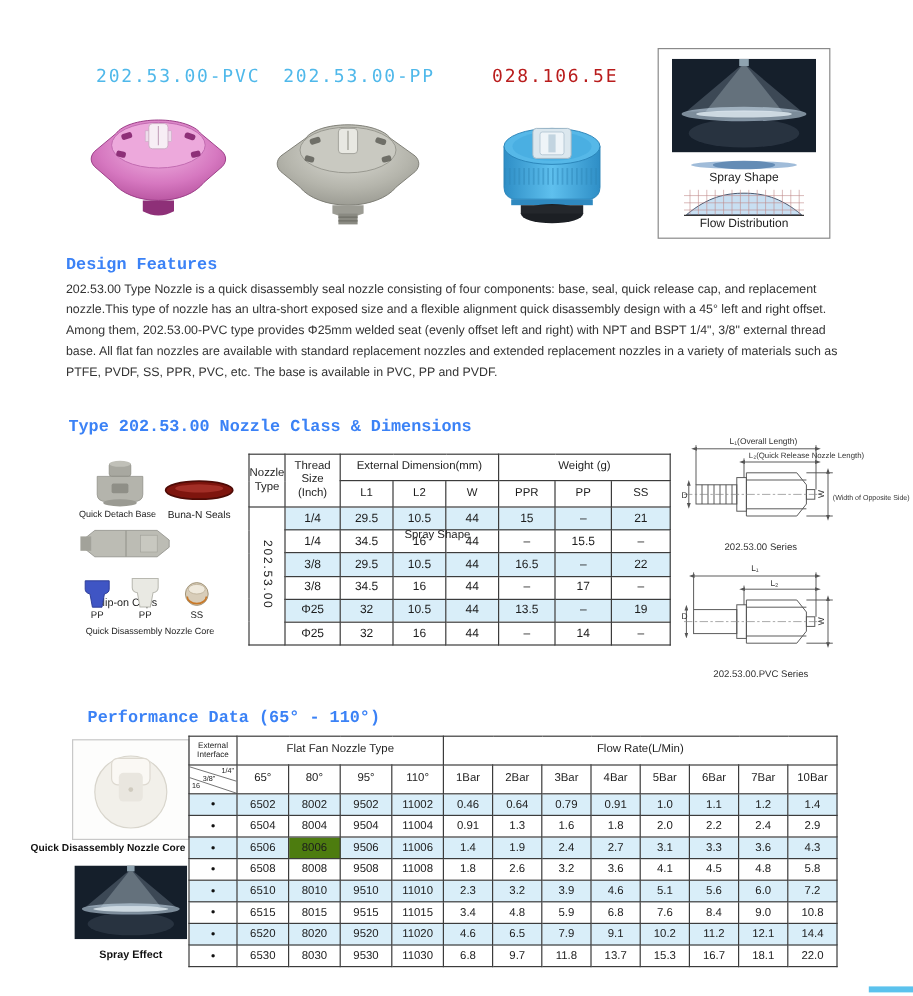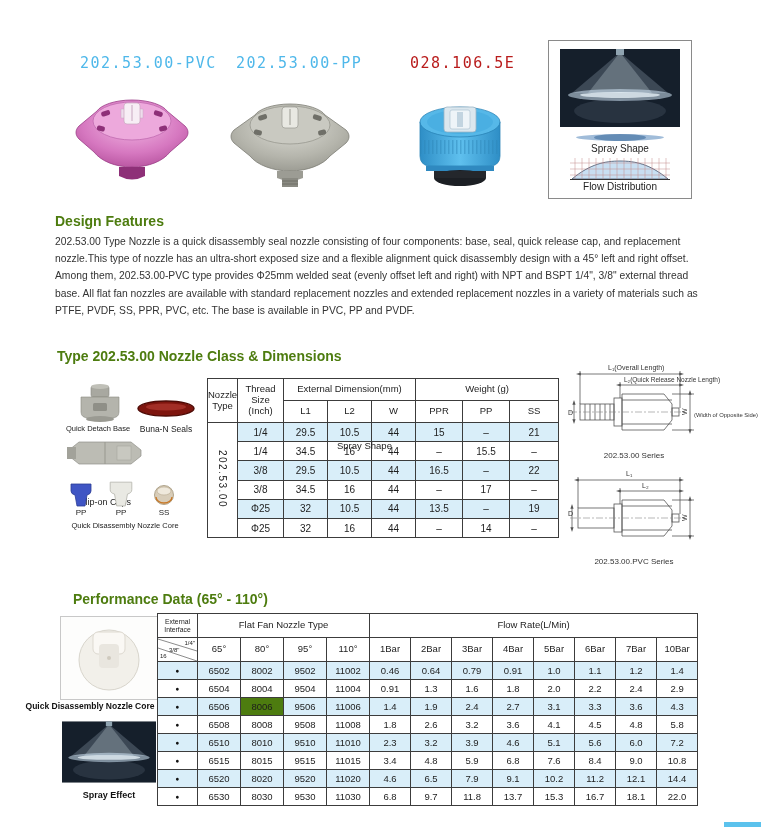--- a/index.html
+++ b/index.html
@@ -10,21 +10,21 @@
   .product-title{position:absolute;top:54px;font-family:"DejaVu Sans Mono",monospace;
     font-size:15px;letter-spacing:1.5px;color:#4fb8ea;white-space:nowrap;}
   .pt1{left:55px;margin-left:25px;} .pt2{left:236px;} .pt3{left:410px;}
 
   
   .spray-box{position:absolute;left:548px;top:40px;width:142px;height:157px;border:1px solid #8a8a8a;
     display:flex;flex-direction:column;align-items:center;}
   .spray-box .lbl{font-size:10px;color:#222;margin-top:1px;}
 
   
-  .h-section{position:absolute;font-size:14px;font-weight:bold;color:#4d7c0f;white-space:nowrap;}
+  .h-section{position:absolute;font-size:14px;font-weight:bold;color:#3b82f6;white-space:nowrap;font-family:Liberation Mono, monospace;}
   .design-text{position:absolute;left:55px;top:233px;width:654px;font-size:10.3px;line-height:17.2px;color:#333;}
 
   
   .comp-label{position:absolute;font-size:8px;color:#222;text-align:center;white-space:nowrap;}
 
   
   .dims-table{position:absolute;left:207px;top:378px;border-collapse:collapse;table-layout:fixed;
     width:351px;font-size:10px;color:#1d1d1d;}
   .dims-table th,.dims-table td{border:1px solid #3c3c3c;text-align:center;vertical-align:middle;
     padding:0;font-weight:normal;background:#fff;}

